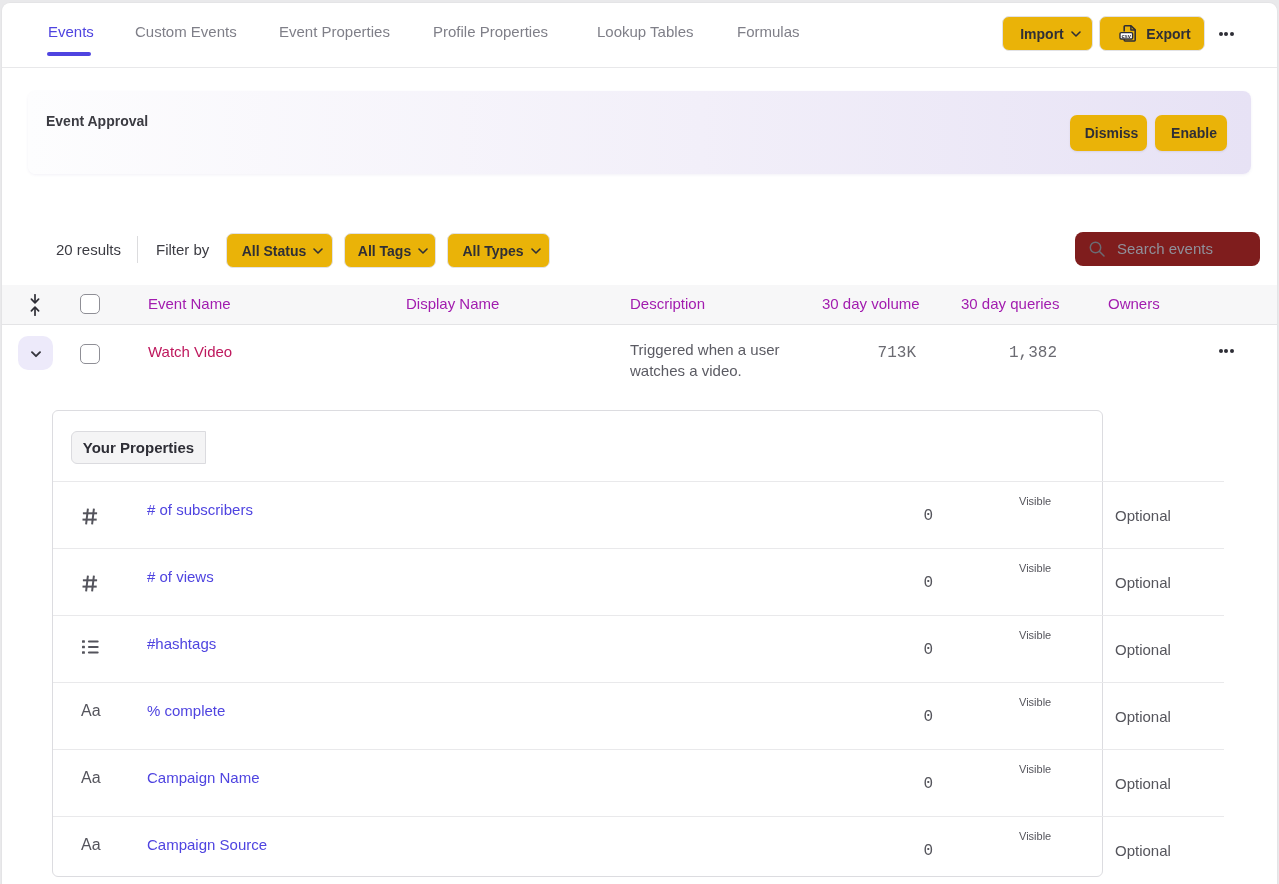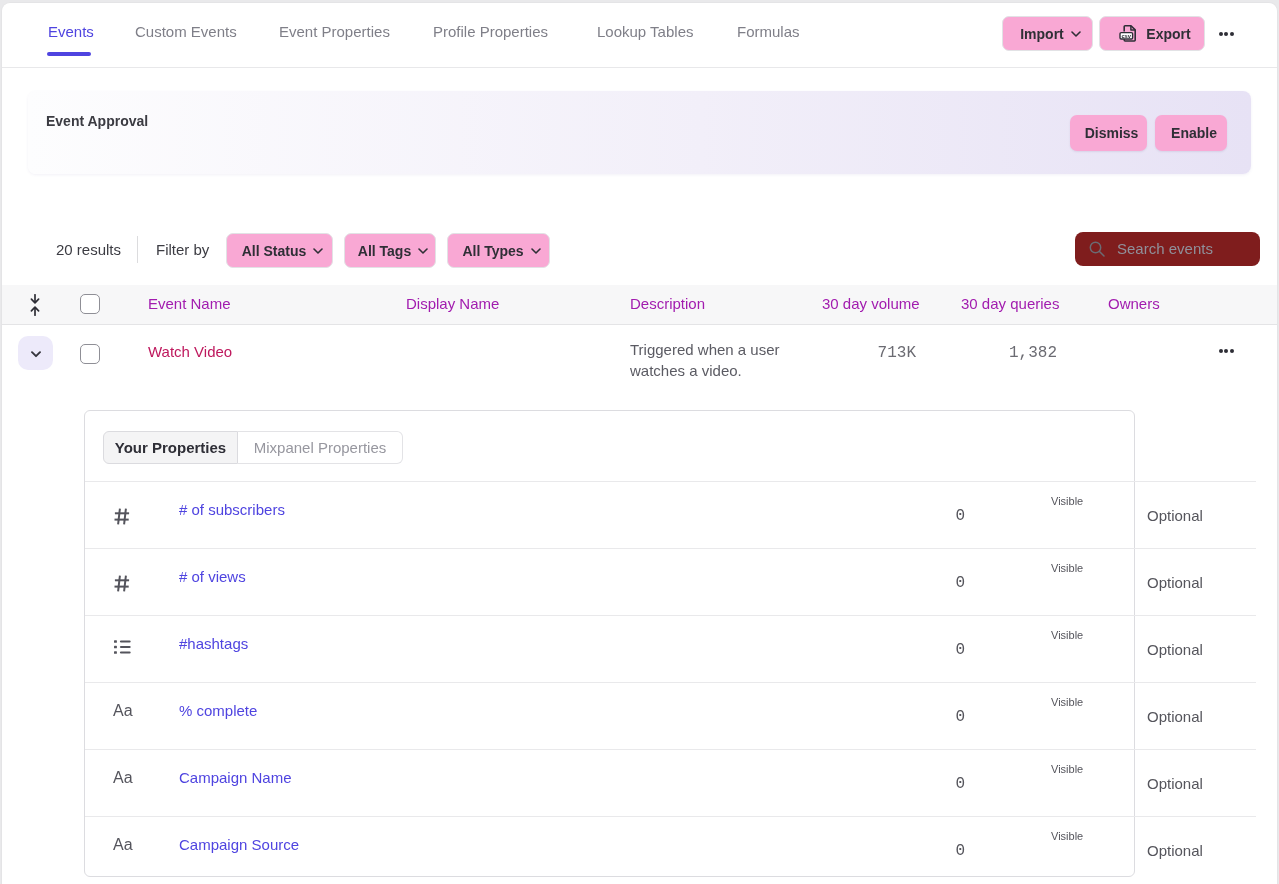--- a/index.html
+++ b/index.html
@@ -6,21 +6,21 @@
   html,body { width:1279px; height:884px; overflow:hidden; background:#e9e9eb;
     font-family:"Liberation Sans", sans-serif; }
   .abs { position:absolute; }
   .card { position:absolute; left:1px; top:2px; width:1277px; height:882px;
     background:#fff; border:1px solid #e4e4e6; border-bottom:none;
     border-radius:9px 9px 0 0; }
   .tab { position:absolute; top:22.5px; font-size:15px; color:#7f7f88; white-space:nowrap; }
   .tab.active { color:#4f44e0; }
   .underline { position:absolute; left:47px; top:52px; width:44px; height:4px;
     background:#4f44e0; border-radius:2px; }
-  .btn { position:absolute; background:#f9a8d4; border:1px solid #e2e2e5; border-radius:7px;
+  .btn { position:absolute; background:#eab308; border:1px solid #e2e2e5; border-radius:7px;
     display:flex; align-items:center; justify-content:center; gap:7px;
     font-size:14px; color:#2f2f36; font-weight:bold;padding-left:6px; }
   .divider { position:absolute; left:2px; top:67px; width:1275px; height:1px; background:#e8e8ea; }
   .banner { position:absolute; left:28px; top:91px; width:1223px; height:83px; border-radius:8px;
     background:linear-gradient(90deg, #fdfdfe 0%, #f2eff9 55%, #e7e2f5 100%); box-shadow:0 1px 3px rgba(90,80,150,0.08); }
   .banner h3 { position:absolute; left:18px; top:22px; font-size:14px; color:#3b3b42; }
   .banner p { position:absolute; left:18px; top:45px; font-size:13px; color:#66666e; }
   .vsep { position:absolute; left:137px; top:236px; width:1px; height:27px; background:#dcdcde; }
   .ftext { position:absolute; top:241px; font-size:15px; color:#3c3c43; }
   .search { position:absolute; left:1075px; top:232px; width:185px; height:34px;
@@ -31,21 +31,21 @@
   .hlabel { position:absolute; top:295px; font-size:15px; color:#a21caf; white-space:nowrap; }
   .checkbox { position:absolute; width:20px; height:20px; background:#fff;
     border:1.5px solid #8f8f96; border-radius:5px; }
   .chevbtn { position:absolute; left:18px; top:336px; width:35px; height:34px;
     background:#edeafa; border-radius:10px; }
   .link { color:#be185d; }
   .mono { font-family:"Liberation Mono", monospace; color:#6b6b72; }
   .dots { display:flex; gap:1.3px; align-items:center; }
   .dots i { width:4.2px; height:4.2px; border-radius:50%; background:#2e2e36; display:block; }
   .panel { position:absolute; left:52px; top:410px; width:1051px; height:467px;
-    border:1px solid #dcdce0; border-radius:6px; background:#fff;margin-left:32px; }
+    border:1px solid #dcdce0; border-radius:6px; background:#fff; }
   .seg { position:absolute; left:18px; top:20px; height:33px; display:flex; }
   .seg div { height:33px; display:flex; align-items:center; justify-content:center; font-size:15px; }
   .seg .on { width:135px; background:#f4f4f5; border:1px solid #dbdbdf;
     border-radius:6px 0 0 6px; color:#2e2e36; font-weight:bold; z-index:2; }
   .seg .off { width:165px; background:#fff; border:1px solid #e3e3e6; border-left:none;
     border-radius:0 6px 6px 0; color:#97979f; font-weight:normal; }
   .prow { position:absolute; left:0; width:1171px; border-top:1px solid #e9e9eb; height:67px; }
   .pname { position:absolute; left:94px; top:19px; font-size:15px; color:#4f44e0; white-space:nowrap; }
   .pzero { position:absolute; left:830px; top:25px; width:50px; text-align:right;
     font-family:"Liberation Mono", monospace; font-size:16px; color:#55555c; }
@@ -145,21 +145,20 @@
 <span class="abs mono" style="left:957px; top:344px; width:100px; text-align:right; font-size:16px;">1,382</span>
 <div class="dots abs" style="left:1218.8px; top:348.7px;">
     <i></i>
     <i></i>
     <i></i>
   </div>
 
 <div class="panel">
   <div class="seg">
     <div class="on">Your Properties</div>
-    <div class="off">Mixpanel Properties</div>
   </div>
   <div class="prow" style="top:70px;">
     <svg class="picon" style="left:29px;top:26px;width:16px;height:17px;" viewBox="0 0 16 17" fill="none" stroke="#54545c" stroke-width="2">
       <path d="M5.9 0.6 L4.1 16.4"></path>
         <path d="M11.9 0.6 L10.1 16.4"></path>
       <path d="M0.9 5.3 L15.1 5.3"></path>
         <path d="M0.5 11.6 L14.7 11.6"></path>
     </svg>
     <span class="pname"># of subscribers</span>
     <span class="pzero">0</span>

